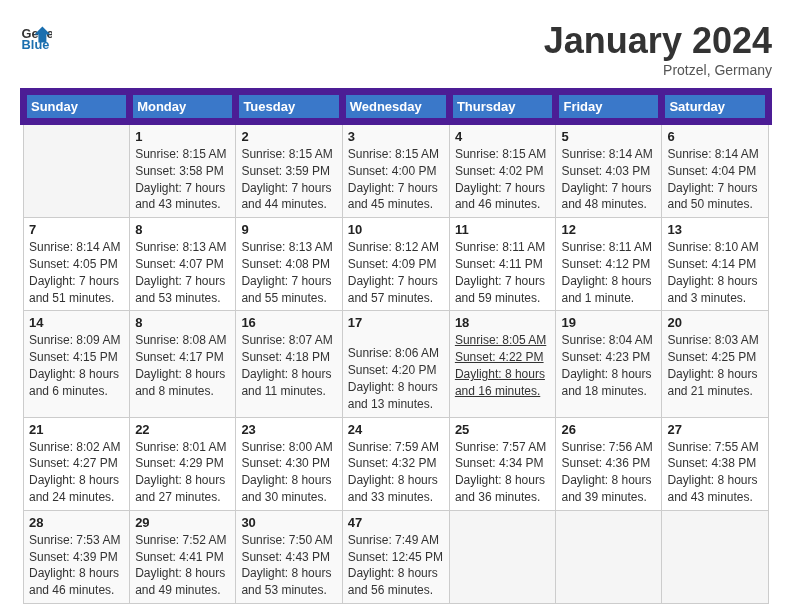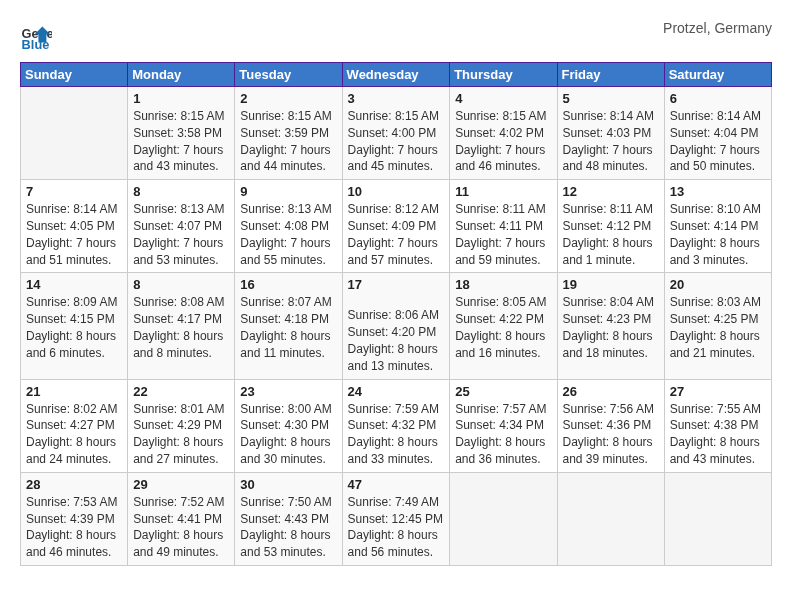--- a/index.html
+++ b/index.html
@@ -42,21 +42,21 @@
       border-collapse: collapse;
       font-size: 11px;
     }
     thead tr th {
       background-color: #3a78c9;
       color: #fff;
       padding: 4px 4px;
       text-align: left;
       font-size: 13px;
       font-weight: bold;
-      border: 1px solid #4c1d95;
+      border: 7px solid #4c1d95;
     }
     tbody tr td {
       border: 1px solid #ccc;
       padding: 4px 5px;
       vertical-align: top;
       width: 108px;
       min-height: 80px;
       background: #fff;
     }
     tbody tr:nth-child(odd) td {
@@ -86,20 +86,21 @@
 
 <div class="header">
   <div class="logo">
     <svg class="logo-icon" viewBox="0 0 40 40">
       <text x="2" y="22" font-size="16" font-weight="bold" fill="#333">General</text>
       <text x="2" y="36" font-size="16" font-weight="bold" fill="#1a6faf">Blue</text>
       <polygon points="28,8 38,18 33,18 33,28 23,28 23,18 18,18" fill="#1a6faf"></polygon>
     </svg>
   </div>
   <div class="title-block">
+    <div class="month-title">January 2024</div>
     <div class="subtitle">Protzel, Germany</div>
   </div>
 </div>
 
 <table>
   <thead>
     <tr>
     <th>Sunday</th>
         <th>Monday</th>
         <th>Tuesday</th>
@@ -230,21 +231,21 @@
         </td>
         <td>
           <span class="day-number">17</span>
           <div class="day-info" style="white-space: pre-line; margin-top: 15px;">Sunrise: 8:06 AM
 Sunset: 4:20 PM
 Daylight: 8 hours
 and 13 minutes.</div>
         </td>
         <td>
           <span class="day-number">18</span>
-          <div class="day-info" style="white-space: pre-line;">Sunrise: 8:05 AM
+          <div class="day-info" style="white-space: pre-line; text-decoration: underline;">Sunrise: 8:05 AM
 Sunset: 4:22 PM
 Daylight: 8 hours
 and 16 minutes.</div>
         </td>
         <td>
           <span class="day-number">19</span>
           <div class="day-info" style="white-space: pre-line;">Sunrise: 8:04 AM
 Sunset: 4:23 PM
 Daylight: 8 hours
 and 18 minutes.</div>

